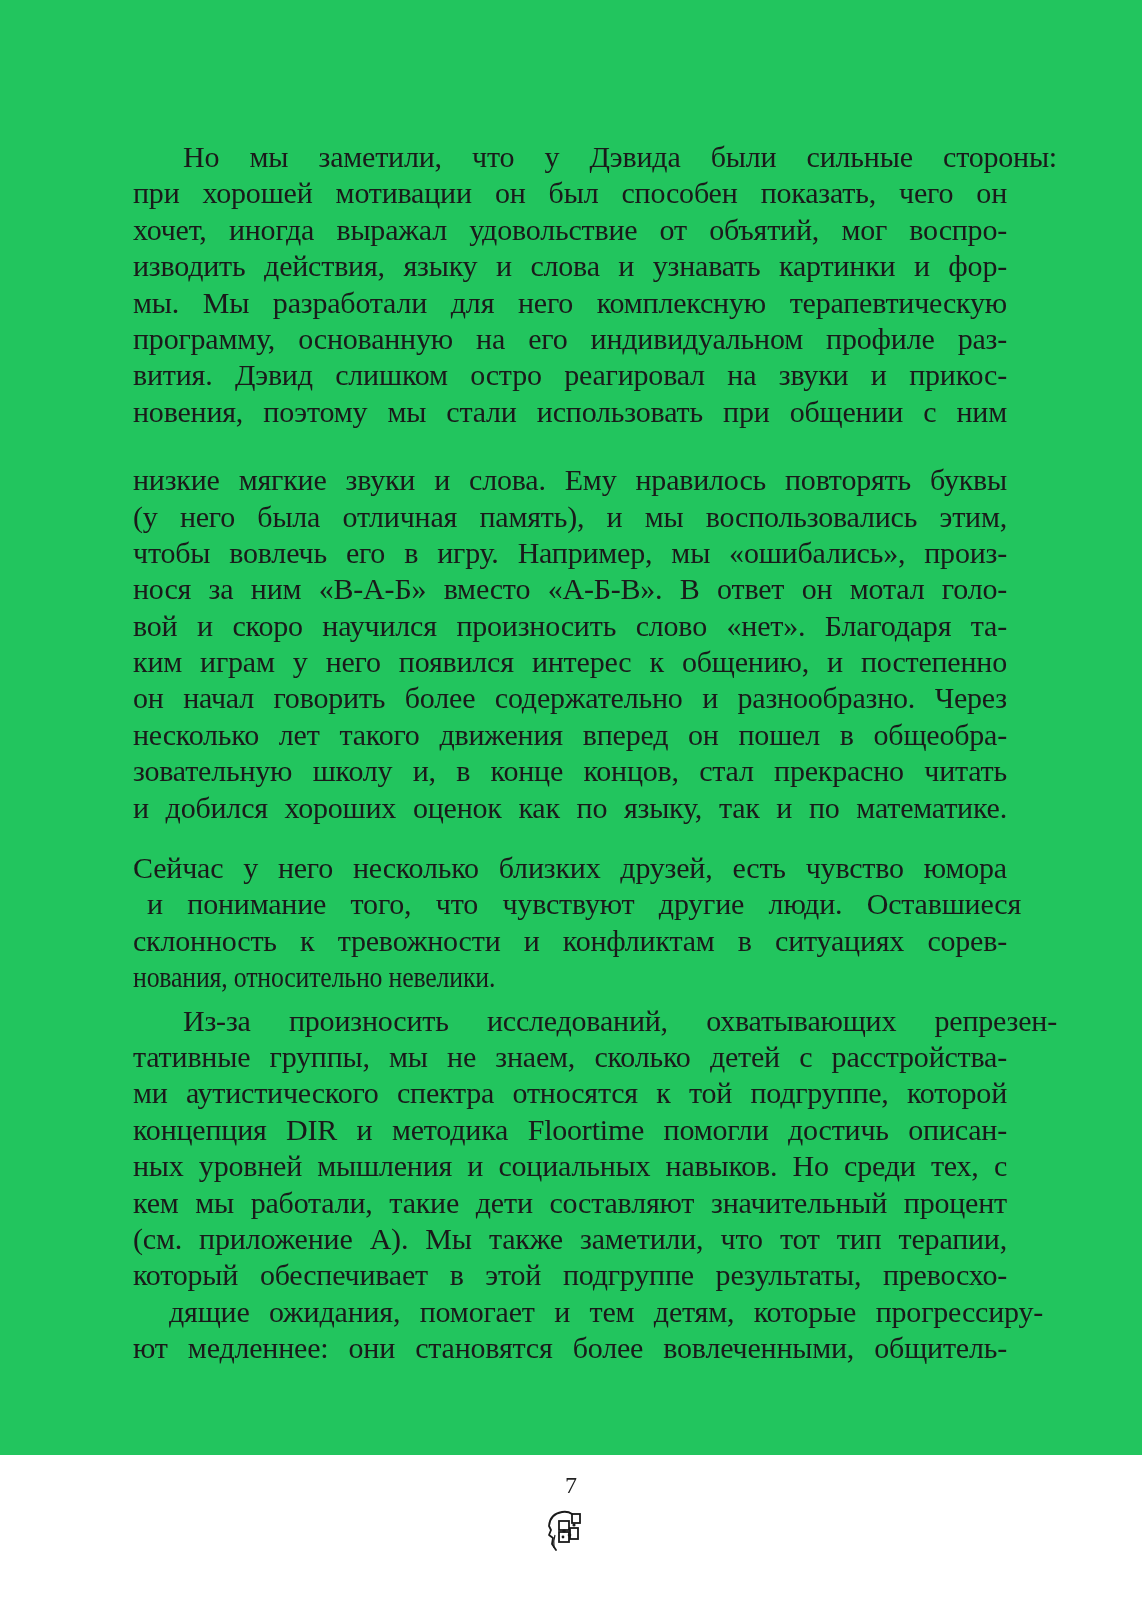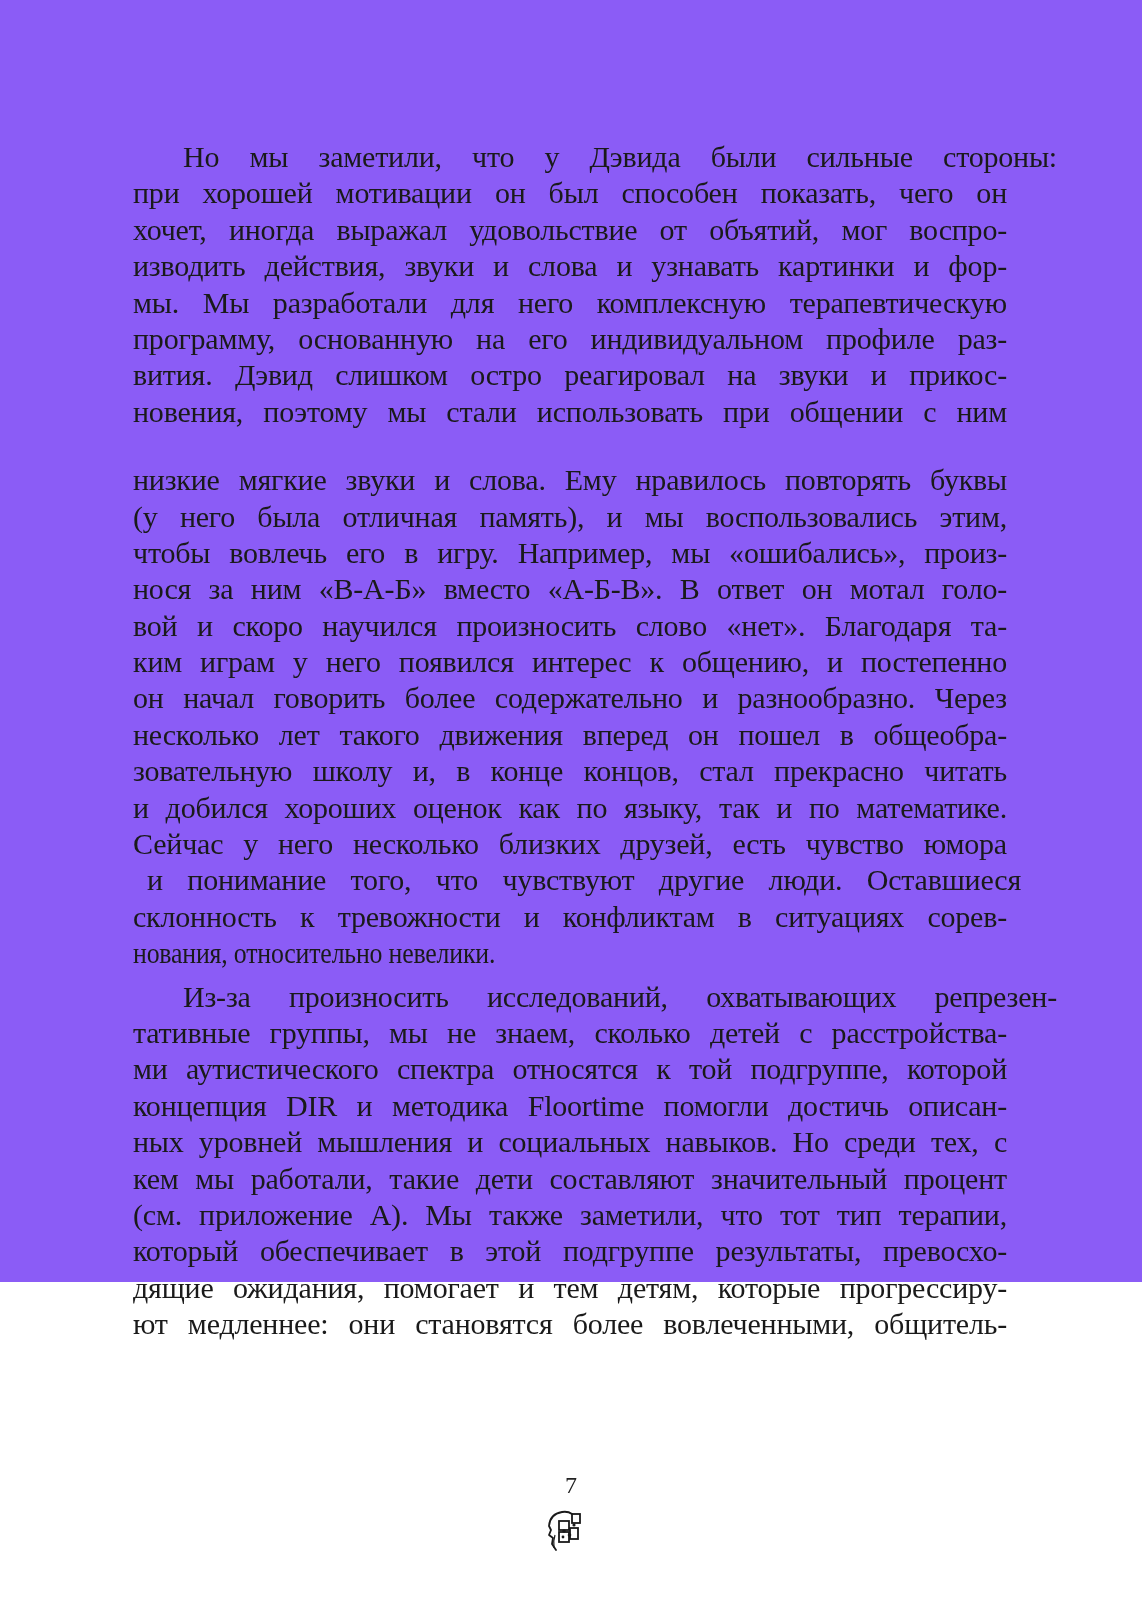--- a/index.html
+++ b/index.html
@@ -12,22 +12,22 @@
       height: 1615px;
       position: relative;
       overflow: hidden;
       font-family: "Liberation Serif", "DejaVu Serif", serif;
       color: #1a1a1a;
     }
     .page {
       position: absolute;
       left: 0; top: 0;
       width: 1142px;
-      height: 1282px;
-      background: #8b5cf6;
+      height: 1455px;
+      background: #22c55e;
     }
     .text-block {
       position: absolute;
       left: 133px;
       top: 139px;
       width: 874px;
     }
     .paragraph {
       margin: 0;
     }
@@ -73,51 +73,51 @@
 <body>
 
 <div class="page">
 
   <div class="text-block">
 
     <p class="paragraph">
       <span class="line indent" style="display: block; width: 874px;">Но мы заметили, что у Дэвида были сильные стороны:</span>
       <span class="line" style="display: block; width: 874px;">при хорошей мотивации он был способен показать, чего он</span>
       <span class="line" style="display: block; width: 874px;">хочет, иногда выражал удовольствие от объятий, мог воспро-</span>
-      <span class="line" style="display: block; width: 874px;">изводить действия, звуки и слова и узнавать картинки и фор-</span>
+      <span class="line" style="display: block; width: 874px;">изводить действия, языку и слова и узнавать картинки и фор-</span>
       <span class="line" style="display: block; width: 874px;">мы. Мы разработали для него комплексную терапевтическую</span>
       <span class="line" style="display: block; width: 874px;">программу, основанную на его индивидуальном профиле раз-</span>
       <span class="line" style="display: block; width: 874px;">вития. Дэвид слишком остро реагировал на звуки и прикос-</span>
       <span class="line" style="display: block; width: 874px;">новения, поэтому мы стали использовать при общении с ним</span>
       <span class="line" style="display: block; width: 874px; margin-top: 32px;">низкие мягкие звуки и слова. Ему нравилось повторять буквы</span>
       <span class="line" style="display: block; width: 874px;">(у него была отличная память), и мы воспользовались этим,</span>
       <span class="line" style="display: block; width: 874px;">чтобы вовлечь его в игру. Например, мы «ошибались», произ-</span>
       <span class="line" style="display: block; width: 874px;">нося за ним «В-А-Б» вместо «А-Б-В». В ответ он мотал голо-</span>
       <span class="line" style="display: block; width: 874px;">вой и скоро научился произносить слово «нет». Благодаря та-</span>
       <span class="line" style="display: block; width: 874px;">ким играм у него появился интерес к общению, и постепенно</span>
       <span class="line" style="display: block; width: 874px;">он начал говорить более содержательно и разнообразно. Через</span>
       <span class="line" style="display: block; width: 874px;">несколько лет такого движения вперед он пошел в общеобра-</span>
       <span class="line" style="display: block; width: 874px;">зовательную школу и, в конце концов, стал прекрасно читать</span>
       <span class="line" style="display: block; width: 874px;">и добился хороших оценок как по языку, так и по математике.</span>
-      <span class="line" style="display: block; width: 874px;">Сейчас у него несколько близких друзей, есть чувство юмора</span>
+      <span class="line" style="display: block; width: 874px; margin-top: 24px;">Сейчас у него несколько близких друзей, есть чувство юмора</span>
       <span class="line" style="display: block; width: 874px; margin-left: 14px;">и понимание того, что чувствуют другие люди. Оставшиеся</span>
       <span class="line" style="display: block; width: 874px;">склонность к тревожности и конфликтам в ситуациях сорев-</span>
       <span class="line last" style="display: block; width: 1016.28px; transform: scaleX(0.86);">нования, относительно невелики.</span>
     </p>
 
     <p class="paragraph">
       <span class="line indent" style="display: block; width: 874px;">Из-за произносить исследований, охватывающих репрезен-</span>
       <span class="line" style="display: block; width: 874px;">тативные группы, мы не знаем, сколько детей с расстройства-</span>
       <span class="line" style="display: block; width: 874px;">ми аутистического спектра относятся к той подгруппе, которой</span>
       <span class="line" style="display: block; width: 874px;">концепция DIR и методика Floortime помогли достичь описан-</span>
       <span class="line" style="display: block; width: 874px;">ных уровней мышления и социальных навыков. Но среди тех, с</span>
       <span class="line" style="display: block; width: 874px;">кем мы работали, такие дети составляют значительный процент</span>
       <span class="line" style="display: block; width: 874px;">(см. приложение А). Мы также заметили, что тот тип терапии,</span>
       <span class="line" style="display: block; width: 874px;">который обеспечивает в этой подгруппе результаты, превосхо-</span>
-      <span class="line" style="display: block; width: 874px;">дящие ожидания, помогает и тем детям, которые прогрессиру-</span>
+      <span class="line" style="display: block; width: 874px; margin-left: 36px;">дящие ожидания, помогает и тем детям, которые прогрессиру-</span>
       <span class="line" style="display: block; width: 874px;">ют медленнее: они становятся более вовлеченными, общитель-</span>
     </p>
 
   </div>
 
   <div class="folio">7</div>
 
   <div class="logo">
     <svg width="40" height="44" viewBox="0 0 40 44" xmlns="http://www.w3.org/2000/svg">
 

